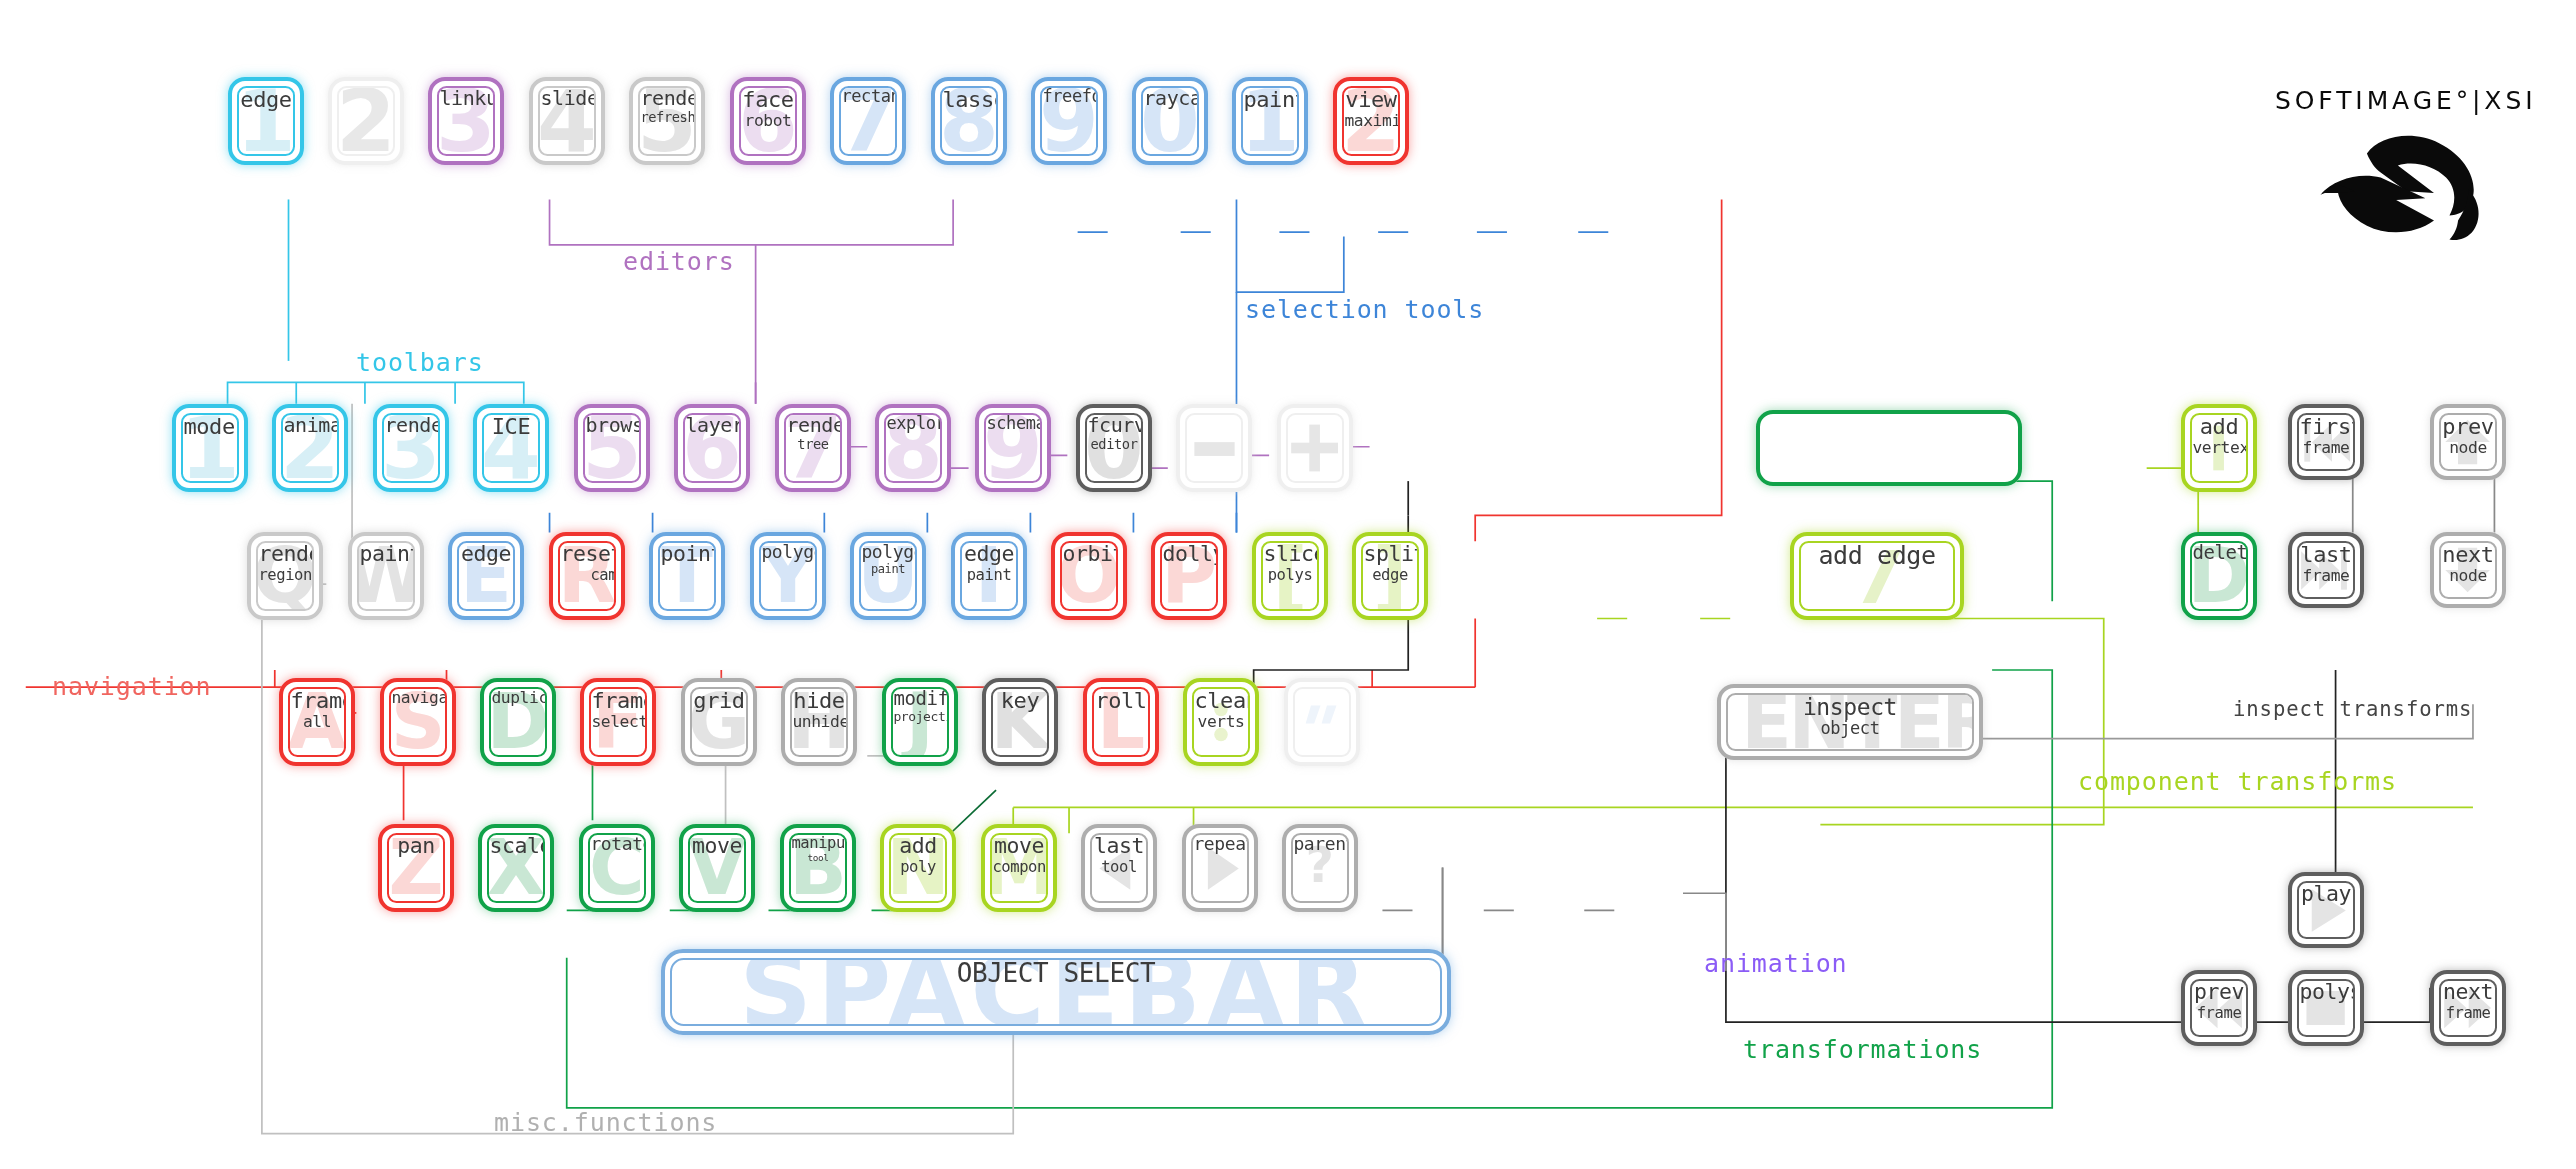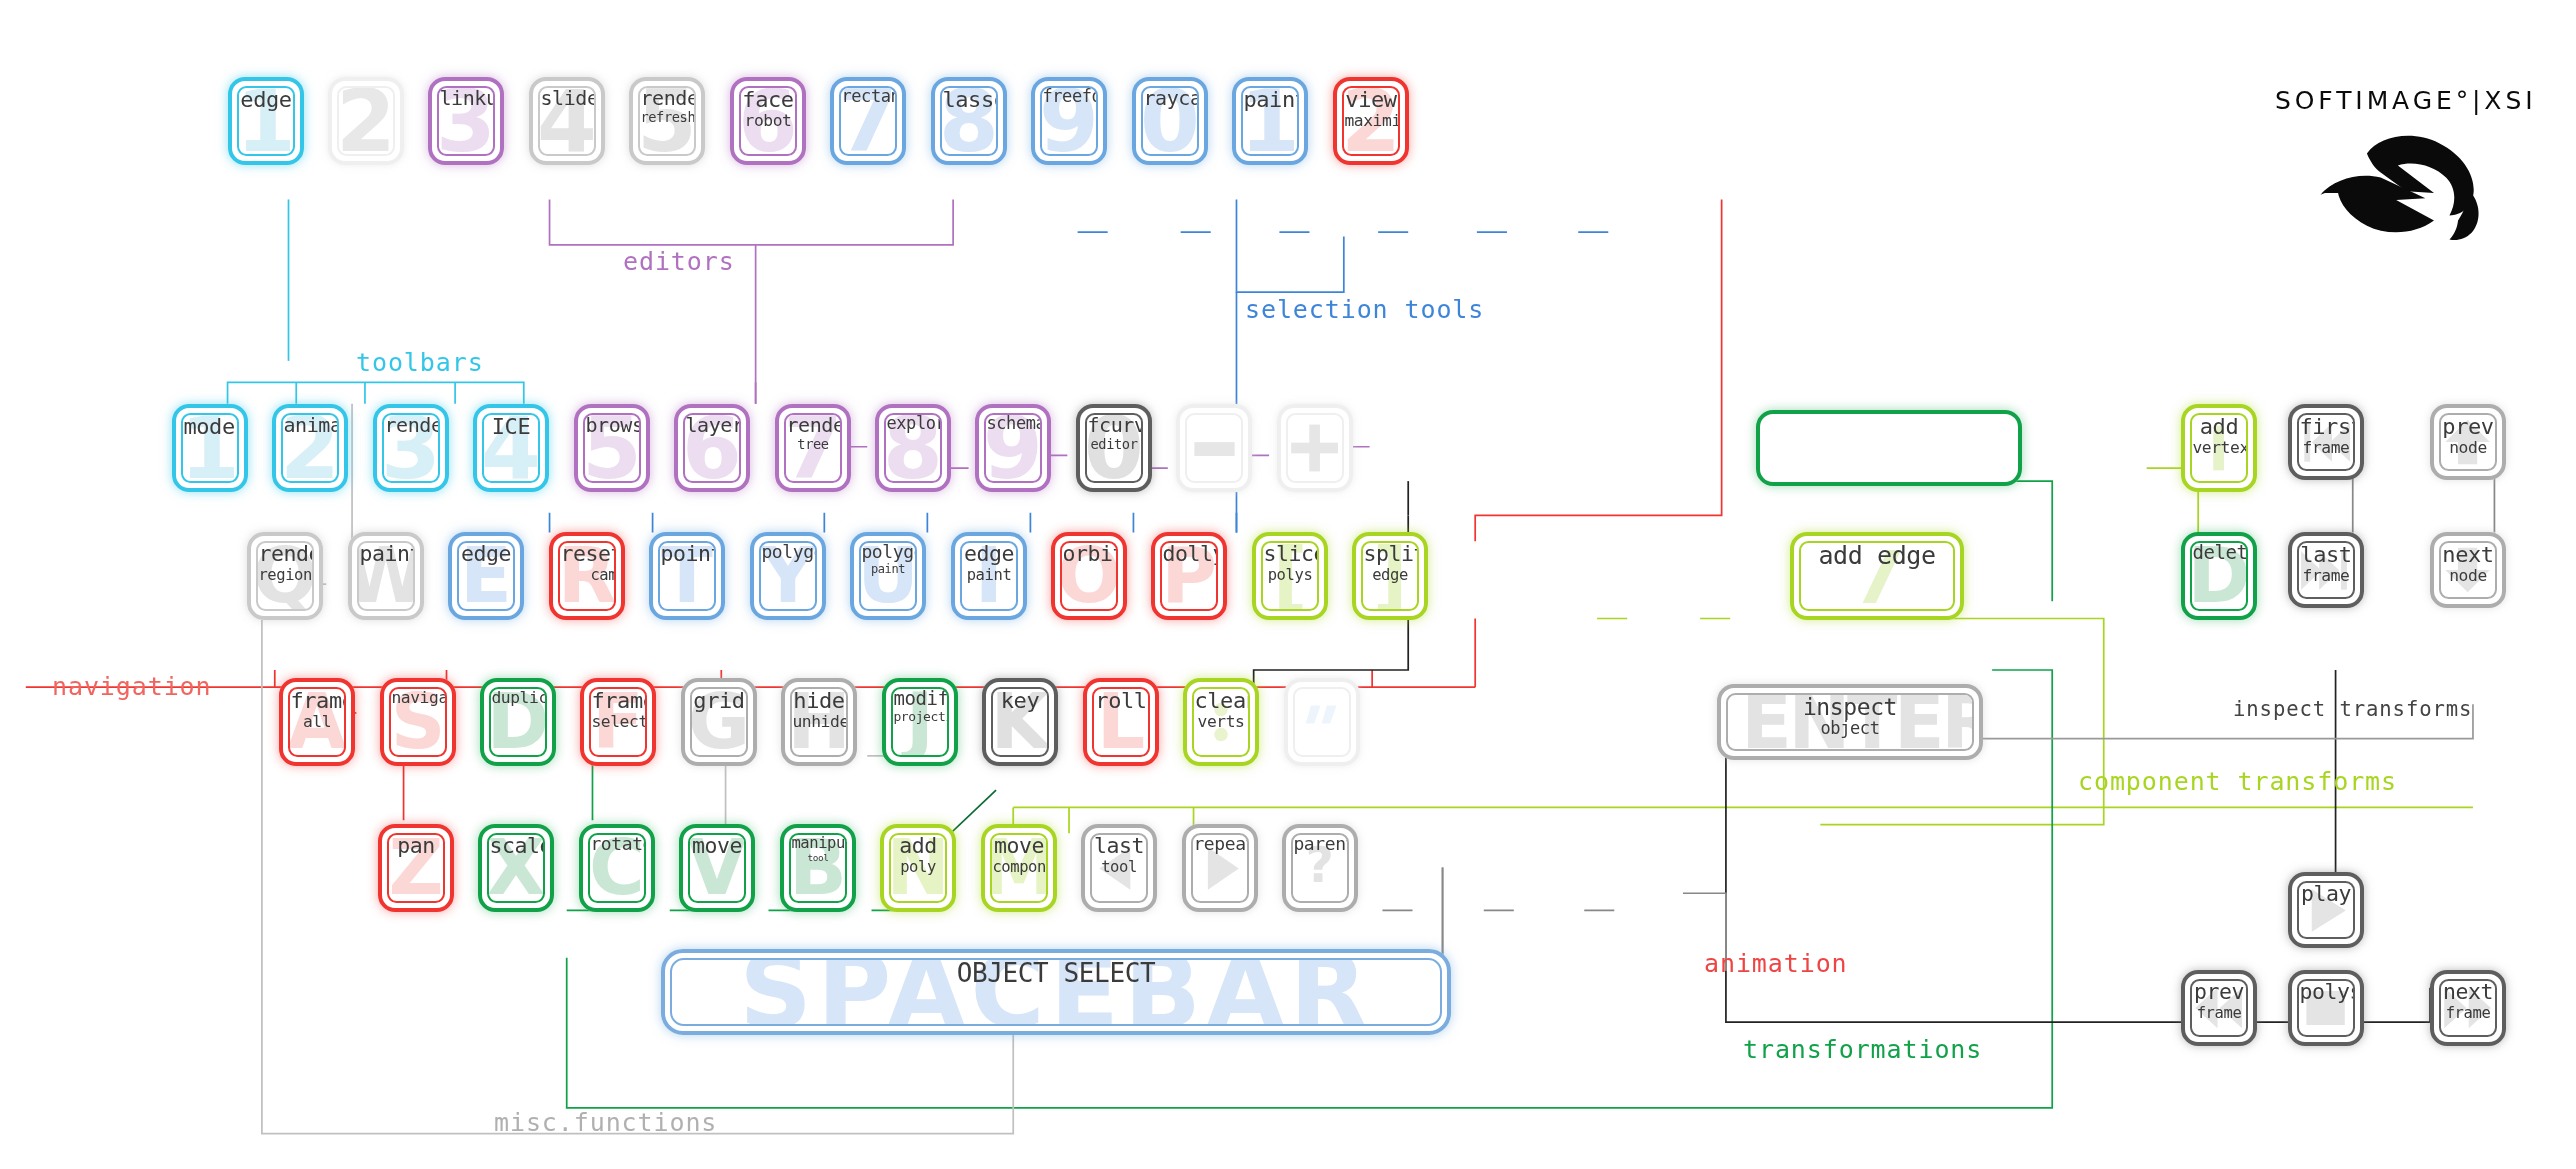--- a/index.html
+++ b/index.html
@@ -175,21 +175,21 @@
     </svg>
   </div>
 
   <div class="cat" style="left:356px;top:348px;color:#34c6e8;">toolbars</div>
   <div class="cat" style="left:623px;top:247px;color:#b072c0;">editors</div>
   <div class="cat" style="left:1245px;top:295px;color:#3d85d8;">selection tools</div>
   <div class="cat" style="left:52px;top:672px;color:#f0655f;">navigation</div>
   <div class="cat" style="left:2233px;top:697px;color:#444;font-size:20.6px;">inspect transforms</div>
   <div class="cat" style="left:2078px;top:767px;color:#a8d521;">component transforms</div>
   <div class="cat" style="left:494px;top:1108px;color:#b0b0b0;">misc.functions</div>
-  <div class="cat" style="left:1704px;top:949px;color:#ef4444;">animation</div>
+  <div class="cat" style="left:1704px;top:949px;color:#8b5cf6;">animation</div>
   <div class="cat" style="left:1743px;top:1035px;color:#11a249;">transformations</div>
 
   <div id="row-number">
       <div class="key k-std c-cyan" style="left: 228px; top: 77px;">
         <div class="shell"></div>
         <div class="inner">
           <div class="ghost g-num">1</div>
           <div class="lbl">
             <span class="t1" style="font-size: 22px;">edge</span>
           </div>

